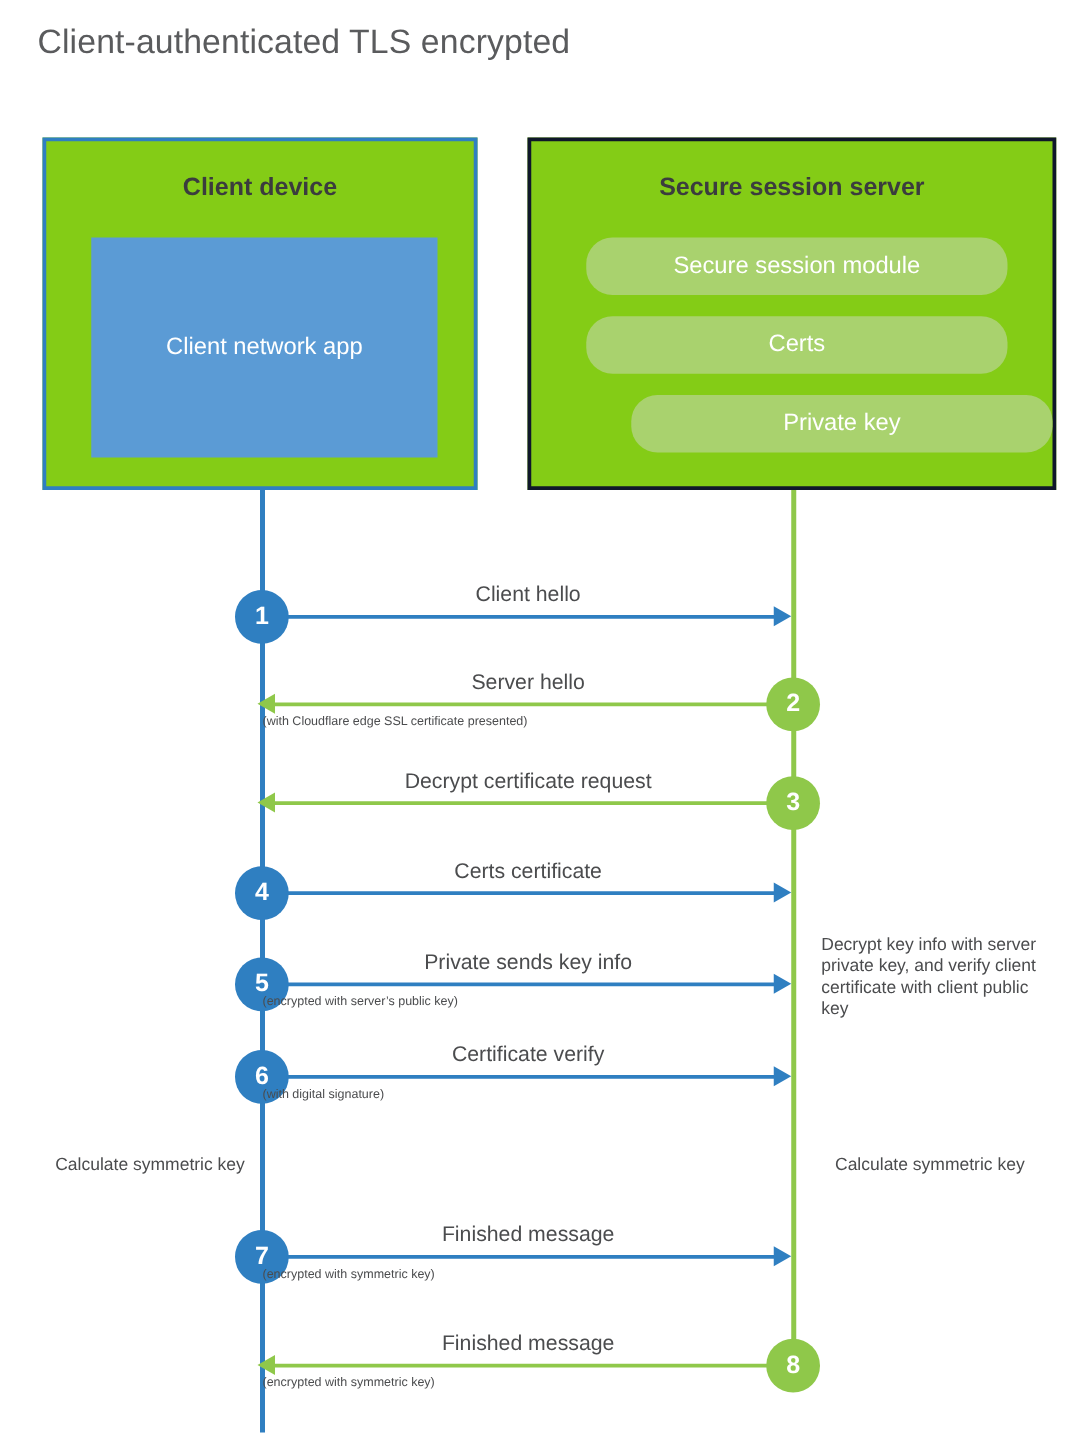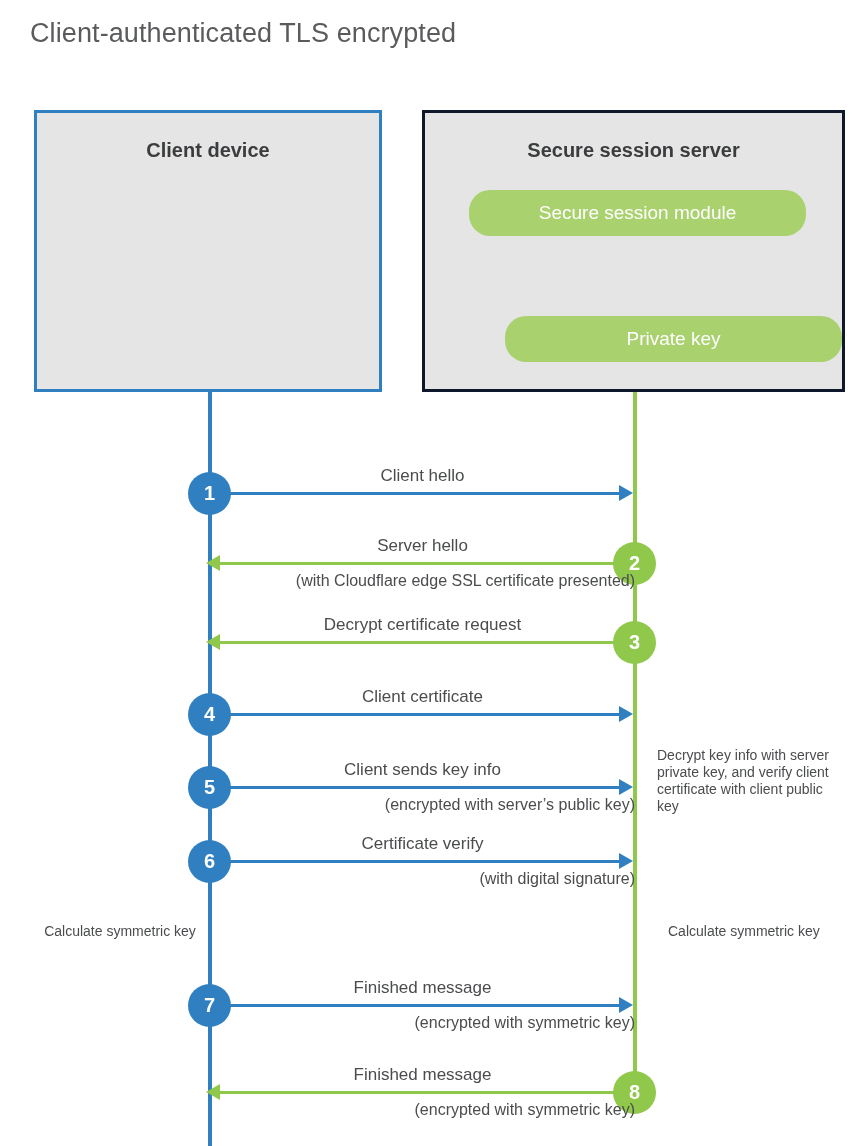--- a/index.html
+++ b/index.html
@@ -11,21 +11,21 @@
   }
   #stage{position:absolute;left:0;top:0;width:865px;height:1146px;}
 
   .title{
     position:absolute;left:30px;top:18px;
     font-size:27px;font-weight:300;letter-spacing:.1px;
     color:#5a5b5d;white-space:nowrap;
   }
 
   
-  .party-box{position:absolute;background:#e5e5e5;box-sizing:border-box;}
+  .party-box{position:absolute;background:#84cc16;box-sizing:border-box;}
   #client-box{left:34px;top:110px;width:348px;height:282px;border:3px solid #2f7fc1;}
   #server-box{left:422px;top:110px;width:423px;height:282px;border:3px solid #0f172a;}
 
   .party-title{
     position:absolute;left:0;right:0;top:26px;text-align:center;
     font-size:20px;font-weight:bold;color:#3b3c3e;
   }
 
   .inner-block{
     position:absolute;display:flex;align-items:center;justify-content:center;
@@ -59,46 +59,48 @@
   .arrow-head{position:absolute;width:0;height:0;border-top:8px solid transparent;border-bottom:8px solid transparent;}
   .arrow-head.right.blue{border-left:14px solid #2f7fc1;}
   .arrow-head.left.green{border-right:14px solid #8fc84a;}
 
   
   .msg-label{
     position:absolute;left:210px;width:425px;text-align:center;
     font-size:17px;color:#4b4c4e;white-space:nowrap;
   }
   .msg-sub{
-    position:absolute;left:210px;width:425px;text-align:right;
-    font-size:16px;color:#4b4c4e;white-space:nowrap;
+    position:absolute;left:210px;width:425px;text-align:left;
+    font-size:10px;color:#4b4c4e;white-space:nowrap;
   }
 
   
   .side-note{
     position:absolute;font-size:14px;line-height:17px;color:#4b4c4e;
   }
   #note-decrypt{left:657px;top:747px;width:180px;text-align:left;}
   #note-calc-left{left:40px;top:923px;width:160px;text-align:center;}
   #note-calc-right{left:668px;top:923px;width:170px;text-align:left;}
 </style>
 </head>
 <body>
 
 <div id="stage">
 
   <div class="title">Client-authenticated TLS encrypted</div>
 
   <div class="party-box" id="client-box">
     <div class="party-title">Client device</div>
+    <div class="inner-block" id="client-app">Client network app</div>
   </div>
 
   <div class="party-box" id="server-box">
     <div class="party-title">Secure session server</div>
     <div class="inner-block server-item" id="srv-module">Secure session module</div>
+    <div class="inner-block server-item" id="srv-certs">Certs</div>
     <div class="inner-block server-item" id="srv-pkey">Private key</div>
   </div>
 
   <div class="lifeline" id="client-lifeline"></div>
   <div class="lifeline" id="server-lifeline"></div>
 
   <div id="messages">
       <div class="step-circle blue" style="top: 471.5px;">1</div>
       <div class="msg-line blue" style="top: 491.5px; left: 228.5px; width: 393.5px;"></div>
       <div class="arrow-head right blue" style="top: 485px; left: 619px;"></div>
@@ -108,25 +110,25 @@
       <div class="arrow-head left green" style="top: 555px; left: 206px;"></div>
       <div class="msg-label" style="top: 536px; text-align: center;">Server hello</div>
       <div class="msg-sub" style="top: 572px;">(with Cloudflare edge SSL certificate presented)</div>
       <div class="step-circle green" style="top: 620.5px;">3</div>
       <div class="msg-line green" style="top: 640.5px; left: 220px; width: 395.5px;"></div>
       <div class="arrow-head left green" style="top: 634px; left: 206px;"></div>
       <div class="msg-label" style="top: 615px;">Decrypt certificate request</div>
       <div class="step-circle blue" style="top: 692.5px;">4</div>
       <div class="msg-line blue" style="top: 712.5px; left: 228.5px; width: 393.5px;"></div>
       <div class="arrow-head right blue" style="top: 706px; left: 619px;"></div>
-      <div class="msg-label" style="top: 687px;">Client certificate</div>
+      <div class="msg-label" style="top: 687px;">Certs certificate</div>
       <div class="step-circle blue" style="top: 765.5px;">5</div>
       <div class="msg-line blue" style="top: 785.5px; left: 228.5px; width: 393.5px;"></div>
       <div class="arrow-head right blue" style="top: 779px; left: 619px;"></div>
-      <div class="msg-label" style="top: 760px;">Client sends key info</div>
+      <div class="msg-label" style="top: 760px;">Private sends key info</div>
       <div class="msg-sub" style="top: 796px;">(encrypted with server’s public key)</div>
       <div class="step-circle blue" style="top: 839.5px;">6</div>
       <div class="msg-line blue" style="top: 859.5px; left: 228.5px; width: 393.5px;"></div>
       <div class="arrow-head right blue" style="top: 853px; left: 619px;"></div>
       <div class="msg-label" style="top: 834px;">Certificate verify</div>
       <div class="msg-sub" style="top: 870px;">(with digital signature)</div>
       <div class="step-circle blue" style="top: 983.5px;">7</div>
       <div class="msg-line blue" style="top: 1003.5px; left: 228.5px; width: 393.5px;"></div>
       <div class="arrow-head right blue" style="top: 997px; left: 619px;"></div>
       <div class="msg-label" style="top: 978px;">Finished message</div>

